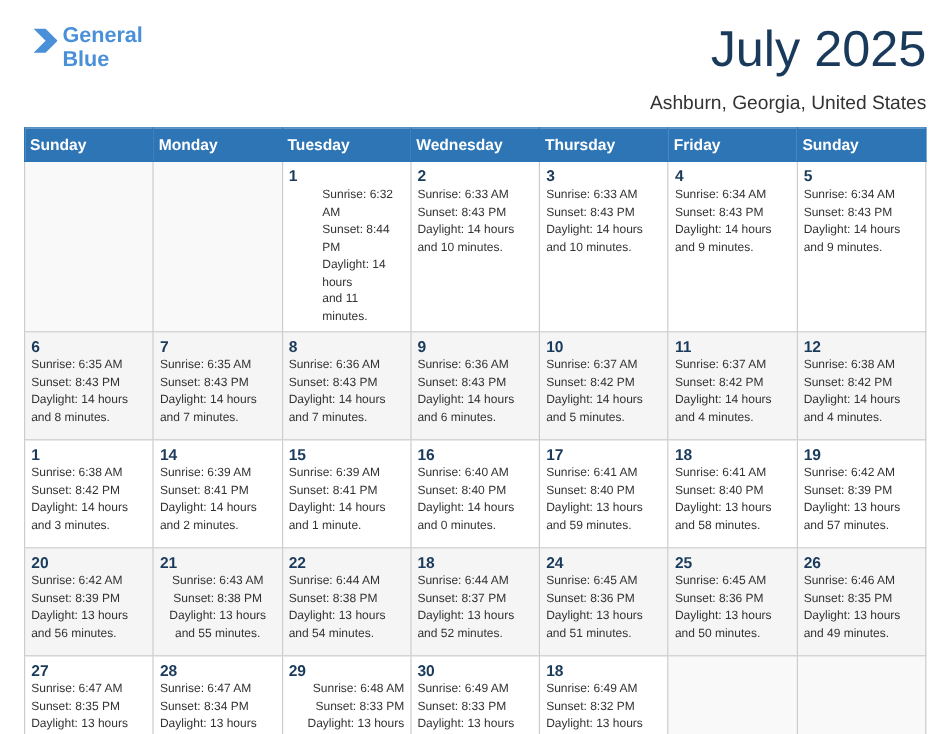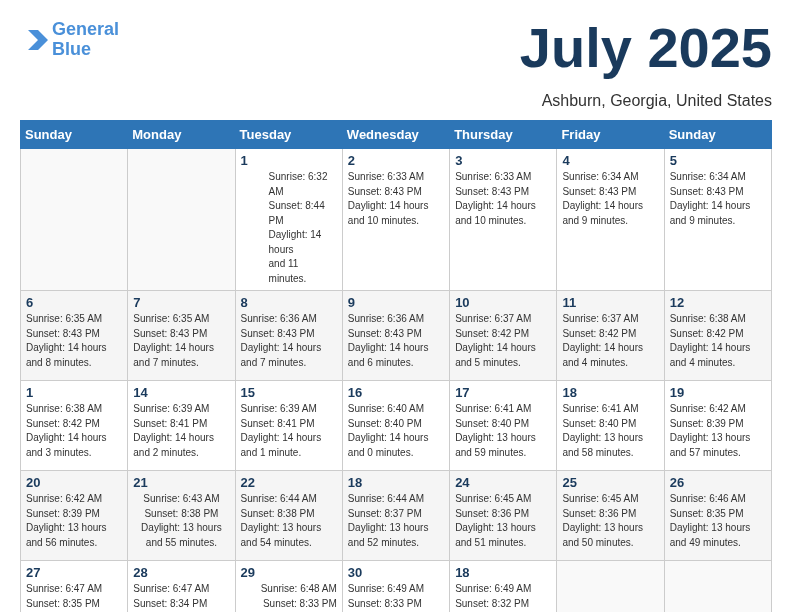--- a/index.html
+++ b/index.html
@@ -11,42 +11,42 @@
       padding: 20px;
     }
     .header-area {
       display: flex;
       justify-content: space-between;
       align-items: flex-start;
       margin-bottom: 10px;
     }
     .logo {
       display: flex;
-      align-items: center;
+      align-items: flex-start;
     }
     .logo-text {
       font-size: 18px;
       font-weight: bold;
       color: #1a3a5c;
       line-height: 1.1;
     }
     .logo-text span {
       color: #4a90d9;
     }
     .logo-icon {
       width: 28px;
       height: 28px;
       margin-right: 4px;
     }
     .title-area {
       text-align: right;
     }
     .month-title {
-      font-size: 56px;
-      font-weight: bold;
+      font-size: 42px;
+      font-weight: normal;
       color: #1a3a5c;
       line-height: 1;
     }
     .location-title {
       font-size: 16px;
       color: #333;
       margin-top: 16px;
     }
     .calendar {
       width: 100%;

